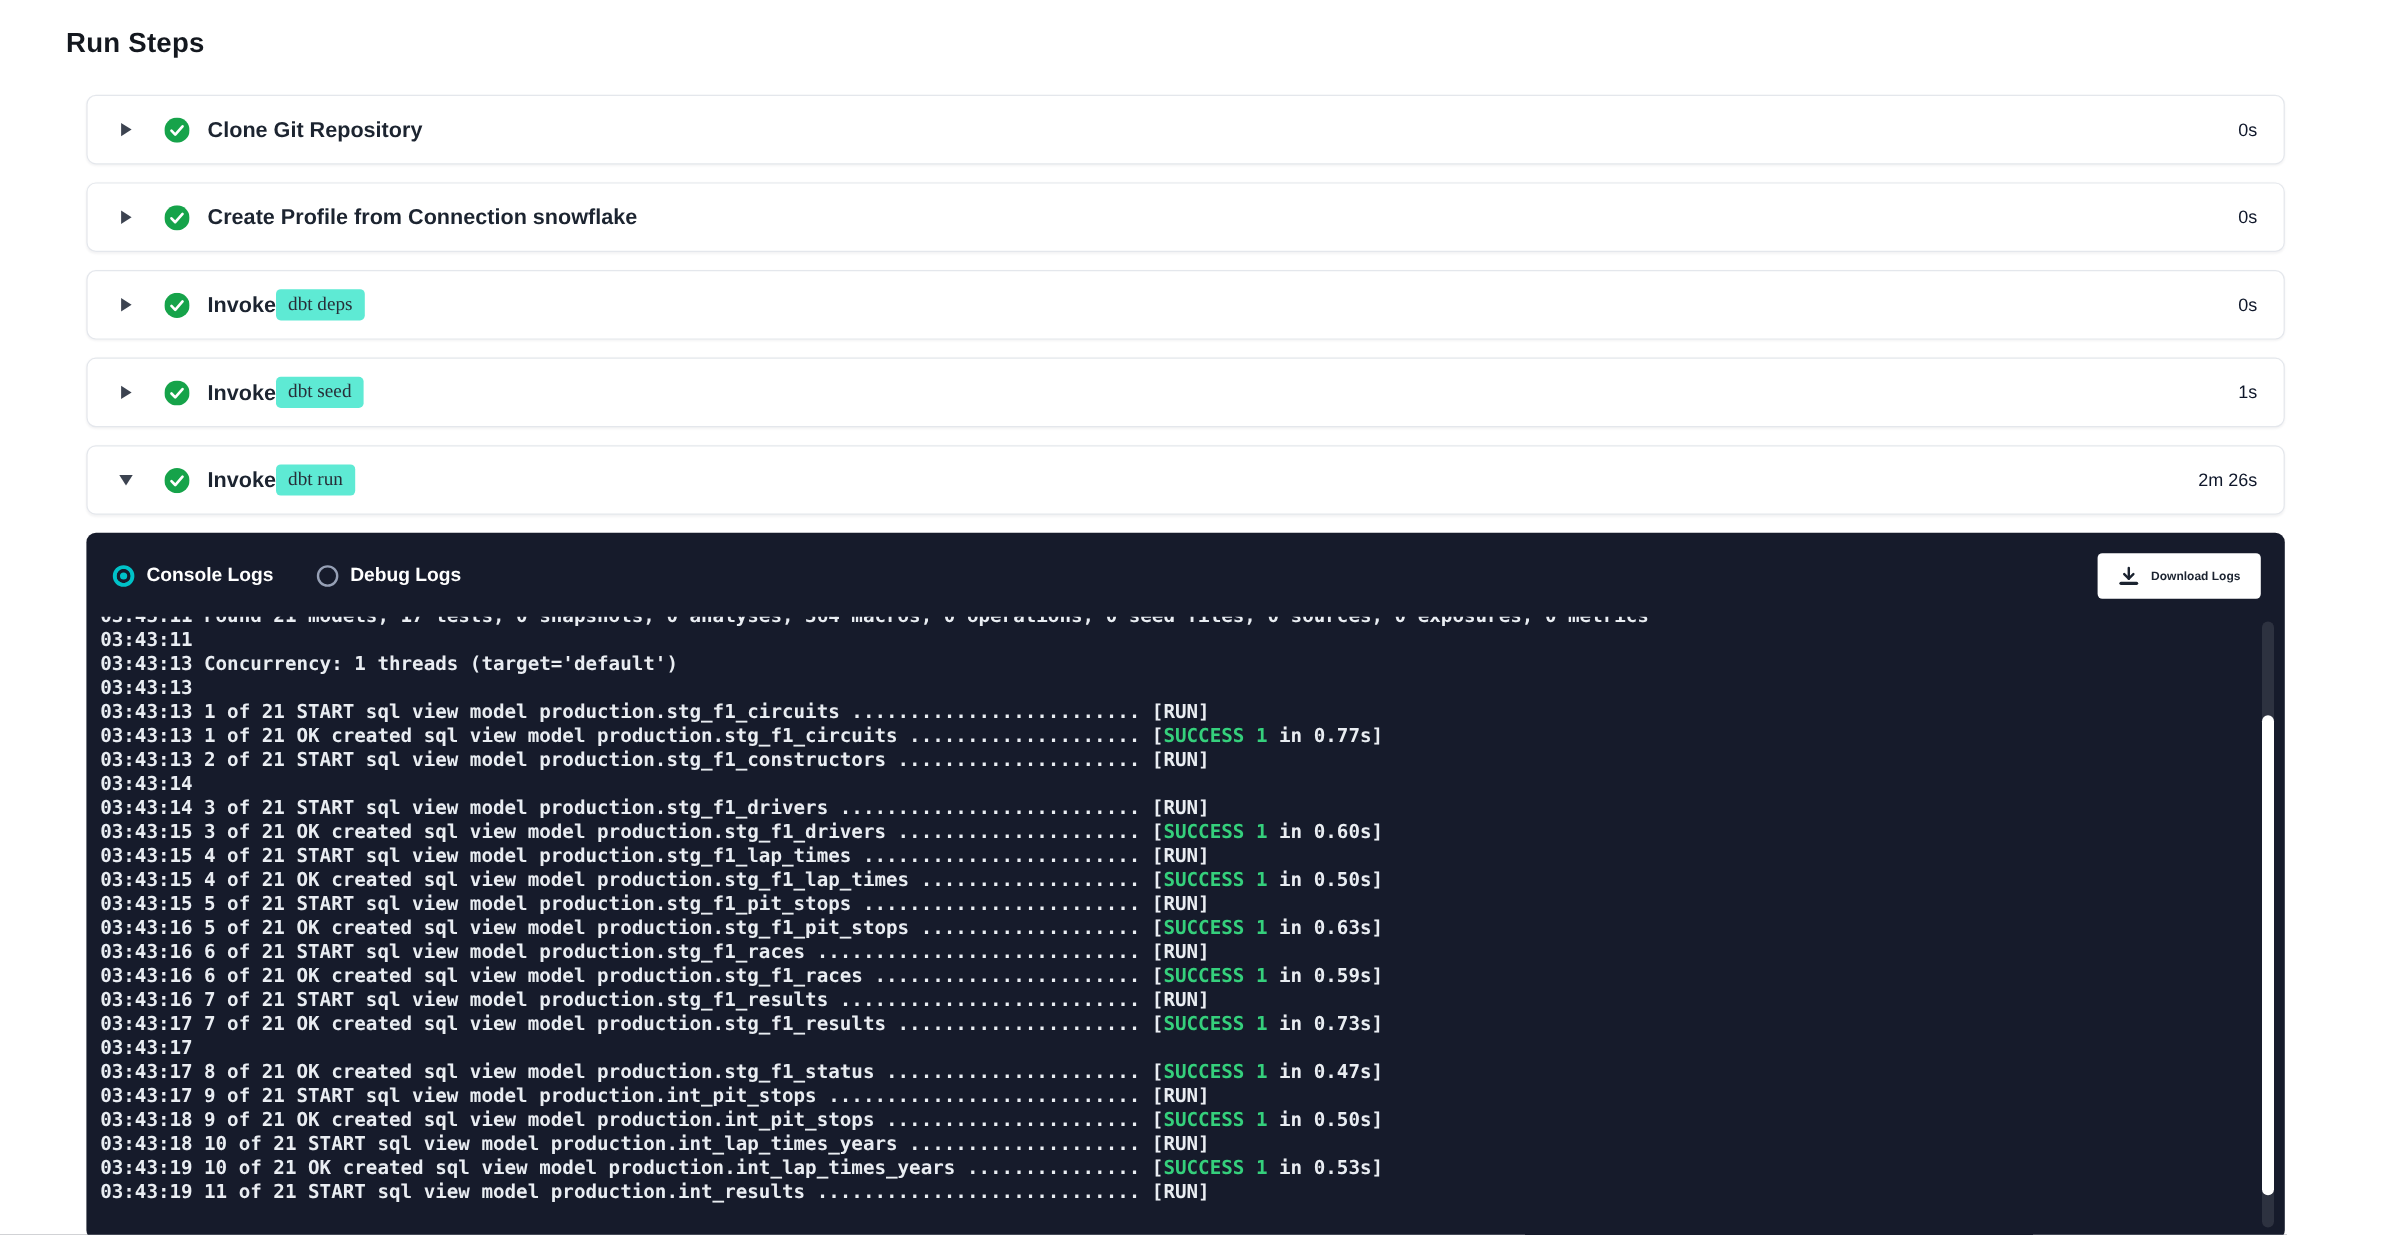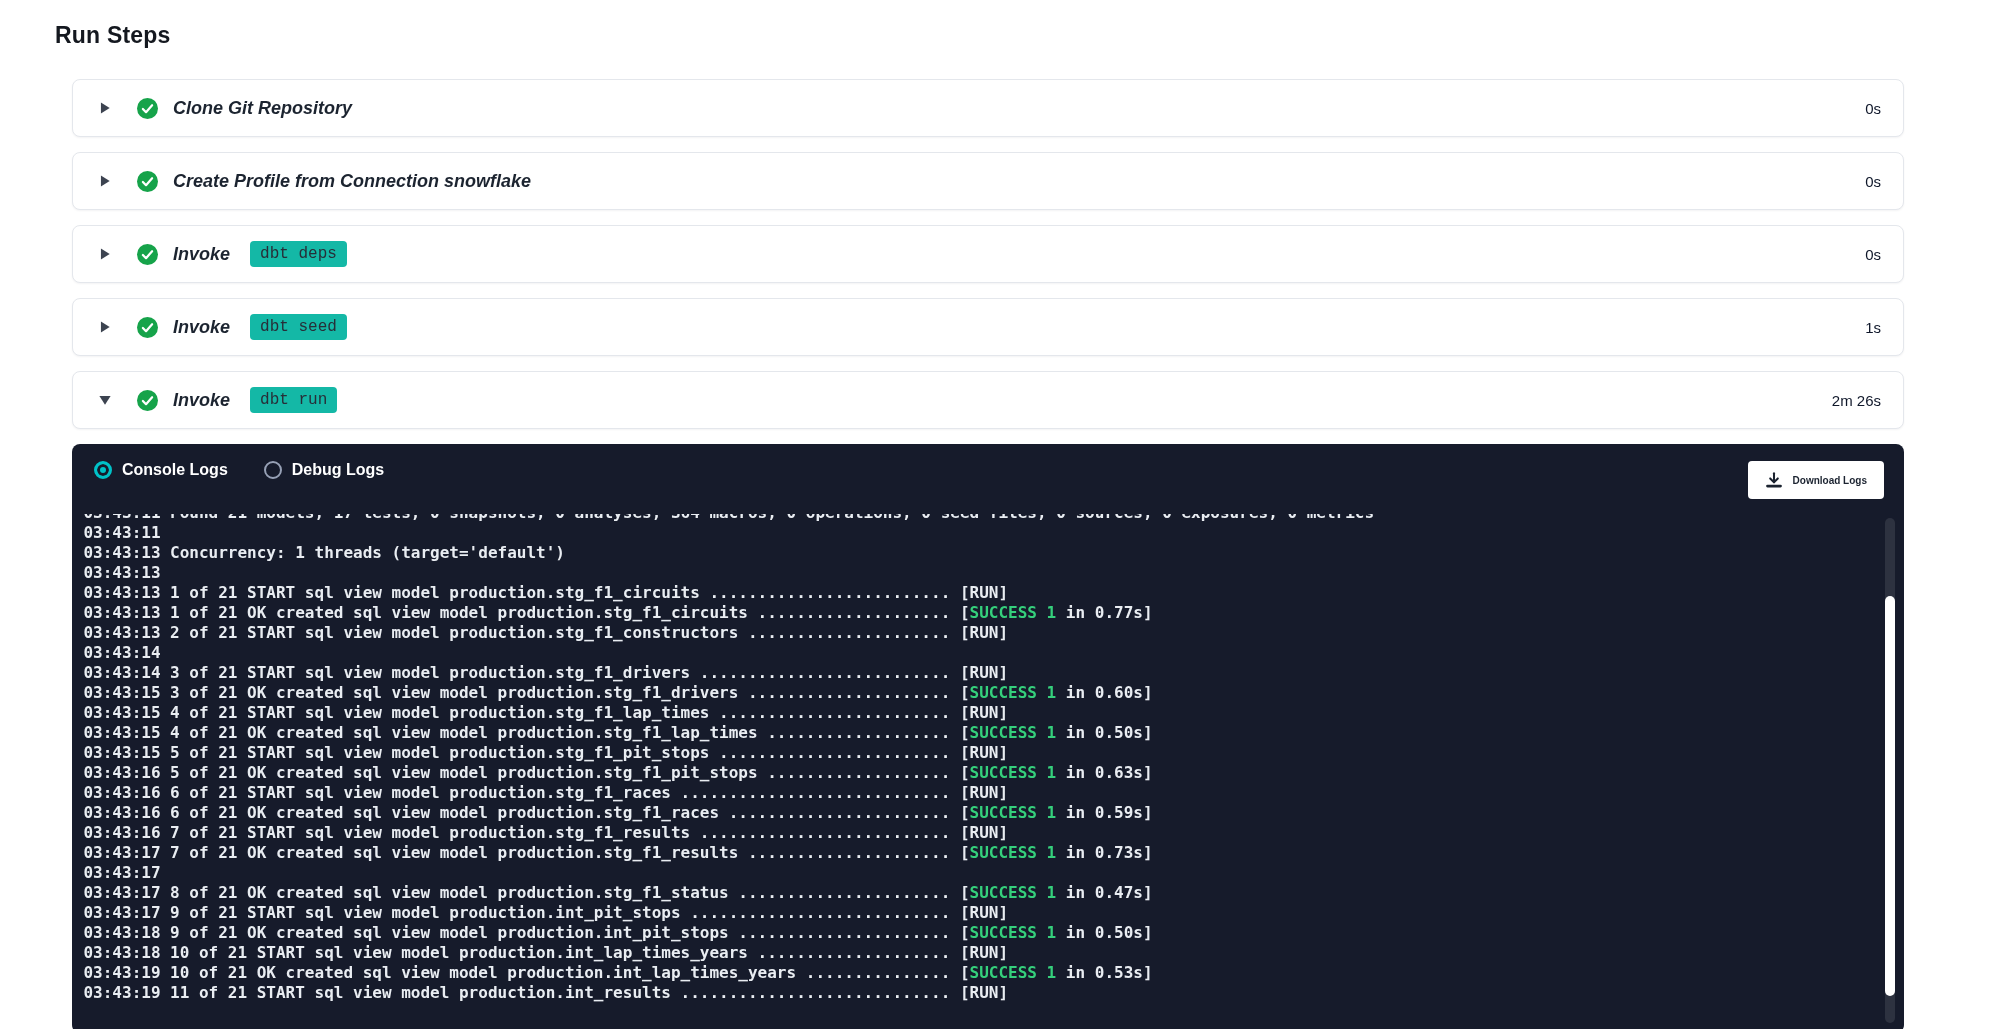--- a/index.html
+++ b/index.html
@@ -10,31 +10,31 @@
   .page{padding:22px 96px 0 55px;}
   h1{font-size:23px;font-weight:700;margin:0 0 30px 0;color:#14181f;letter-spacing:.2px;}
   .content{margin-left:17px;}
   .step{
     display:flex;align-items:center;height:56px;background:#fff;
     border:1px solid #e4e7ec;border-radius:8px;margin-bottom:15px;
     padding:0 22px 0 24px;box-shadow:0 1px 2px rgba(16,24,40,.05);
   }
   .chev{width:16px;display:flex;justify-content:center;align-items:center;margin-right:24px;}
   .check{display:flex;align-items:center;margin-right:15px;color:var(--check-green,#16a34a);}
-  .label{font-size:18px;font-weight:700;color:#1c2430;font-style:italic;}
+  .label{font-size:18px;font-weight:700;color:#1c2430;}
   .badge{
-    margin-left:20px;font-family:Liberation Mono, monospace;
-    font-size:16px;background:#14b8a6;color:#272e38;padding:4px 10px;border-radius:4px;
+    margin-left:0;font-family:Liberation Serif, serif;
+    font-size:16px;background:#5eead4;color:#272e38;padding:4px 10px;border-radius:4px;
   }
   .dur{margin-left:auto;font-size:15px;color:#0f172a;}
   .console{
     margin-top:12px;height:589px;background:var(--console-bg,#161b2b);
     border-radius:8px;display:flex;flex-direction:column;overflow:hidden;
   }
-  .console-bar{display:flex;align-items:flex-start;padding:17px 20px 15px 22px;flex:none;}
+  .console-bar{display:flex;align-items:center;padding:17px 20px 15px 22px;flex:none;}
   .radio-opt{display:flex;align-items:center;margin-right:36px;}
   .radio{width:18px;height:18px;border-radius:50%;box-sizing:border-box;flex:none;}
   .radio.selected{
     border:3px solid var(--radio-teal,#00c2c8);background:var(--radio-teal,#00c2c8);
     box-shadow:inset 0 0 0 3px var(--console-bg,#161b2b);
   }
   .radio.unselected{border:2px solid #96a0b5;background:transparent;}
   .radio-label{margin-left:10px;font-size:16px;font-weight:700;color:#ffffff;}
   .dl{
     margin-left:auto;display:flex;align-items:center;gap:10px;background:#ffffff;border:none;

